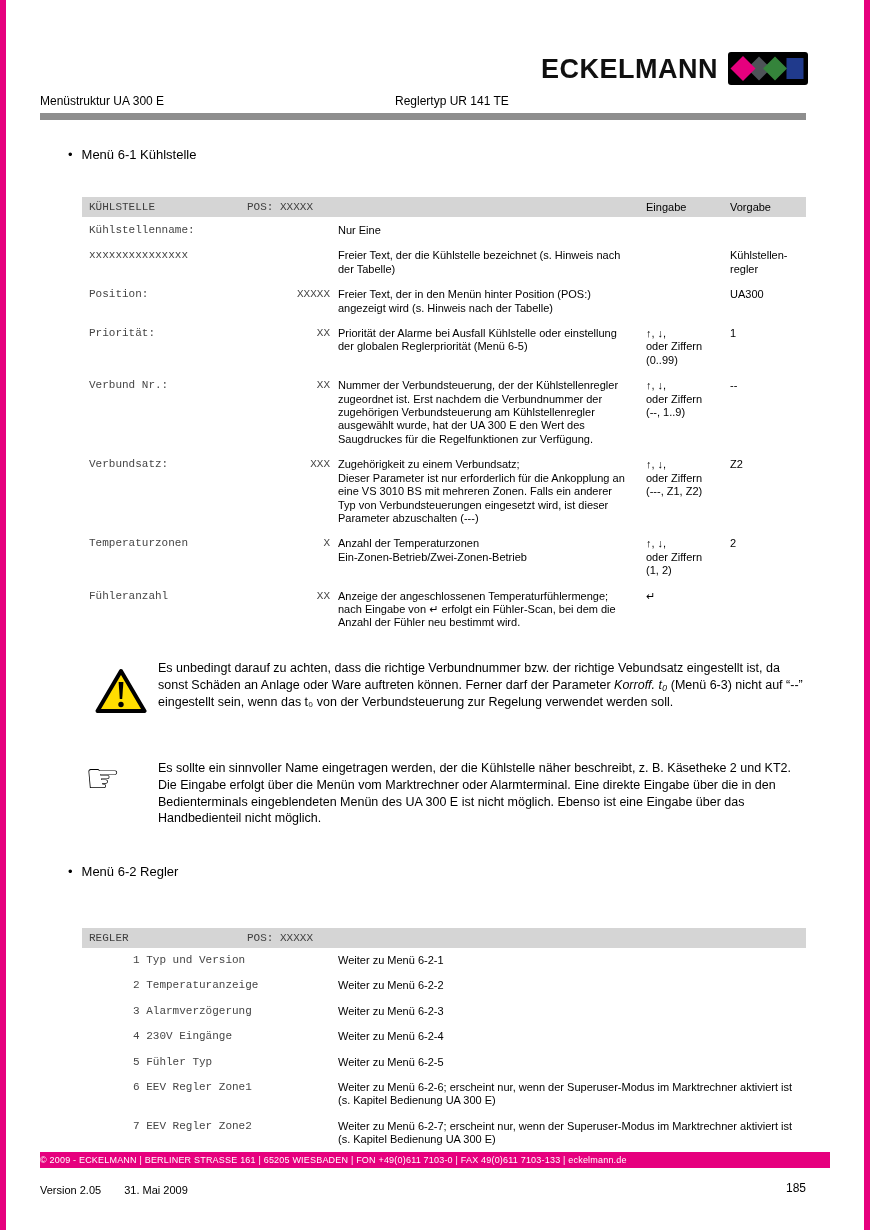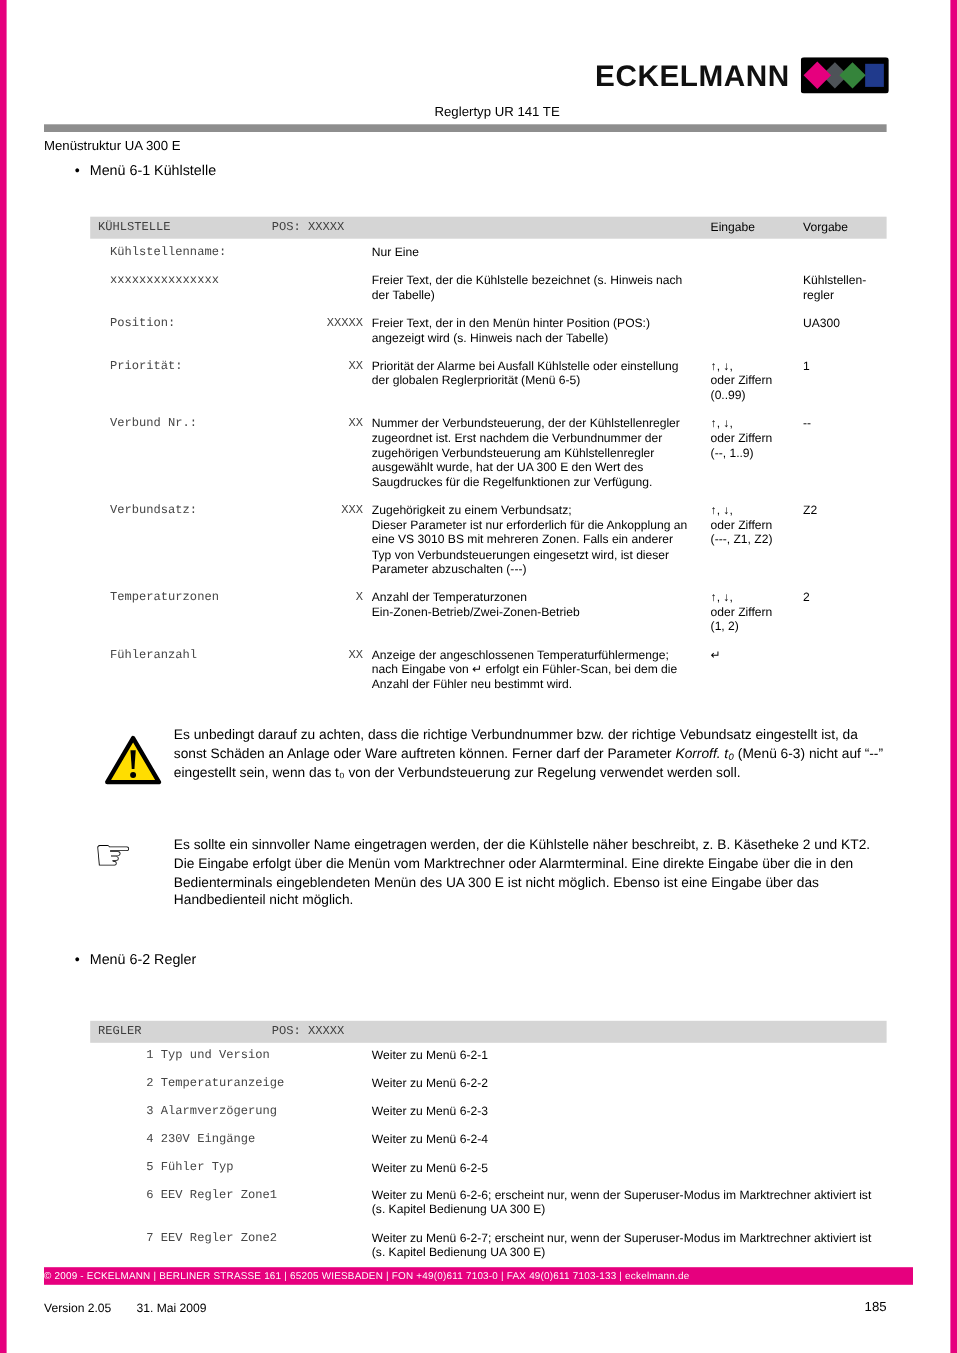--- a/index.html
+++ b/index.html
@@ -9,21 +9,21 @@
     font-family:"Liberation Sans", sans-serif; color:#000;
   }
   .side-strip { position:absolute; top:0; width:6px; height:1230px; background:#e6007e; }
   .side-strip.left { left:0; }
   .side-strip.right { right:0; }
 
   .logo { position:absolute; top:52px; right:62px; display:flex; align-items:flex-end; gap:10px; }
   .logo-text { font-size:27px; font-weight:bold; letter-spacing:0.5px; color:#101010; }
 
   .header-line { position:absolute; top:94px; left:40px; width:766px; height:15px; font-size:12px; }
-  .header-left { position:absolute; left:0; top:0;margin-top:31px; }
+  .header-left { position:absolute; left:0; top:0; }
   .header-center { position:absolute; left:355px; top:0; }
   .rule { position:absolute; top:113px; left:40px; width:766px; height:7px; background:#8e8e8e; }
 
   .bullet-item { position:absolute; left:68px; font-size:13px; display:flex; gap:9px; }
   .bullet-item::before { content:"•"; }
   #bullet-1 { top:147px; }
   #bullet-2 { top:864px; }
 
   .ptable { position:absolute; left:82px; width:724px; }
   #table-1 { top:197px; }
@@ -34,21 +34,21 @@
   }
   .ptable-header .t-title { position:absolute; left:7px; }
   .ptable-header .t-pos { position:absolute; left:165px; }
   .ptable-header .t-eingabe, .ptable-header .t-vorgabe {
     font-family:"Liberation Sans", sans-serif; color:#000; position:absolute; font-size:11px;
   }
   .ptable-header .t-eingabe { left:564px; }
   .ptable-header .t-vorgabe { left:648px; }
 
   .trow { display:grid; grid-template-columns:166px 82px 316px 84px 76px; padding:7px 0 5px 0; }
-  .c-label { font-family:"Liberation Mono", monospace; font-size:11px; color:#454545; padding-left:7px;margin-left:11px; }
+  .c-label { font-family:"Liberation Mono", monospace; font-size:11px; color:#454545; padding-left:7px; }
   .c-pos   { font-family:"Liberation Mono", monospace; font-size:11px; color:#454545; text-align:right; }
   .c-desc  { font-size:11px; line-height:13.4px; padding-left:8px; padding-right:16px; white-space:pre-line; }
   .c-eingabe { font-size:11px; line-height:13.4px; white-space:pre-line; padding-right:4px; }
   .c-vorgabe { font-size:11px; line-height:13.4px; }
 
   .trow2 { display:grid; grid-template-columns:256px 468px; padding:6px 0; }
   .c2-label { font-family:"Liberation Mono", monospace; font-size:11px; color:#454545; padding-left:7px;margin-left:44px; }
   .c2-desc { font-size:11px; line-height:13.4px; padding-right:10px; }
 
   .warning-block { position:absolute; top:660px; left:95px; width:711px; }

